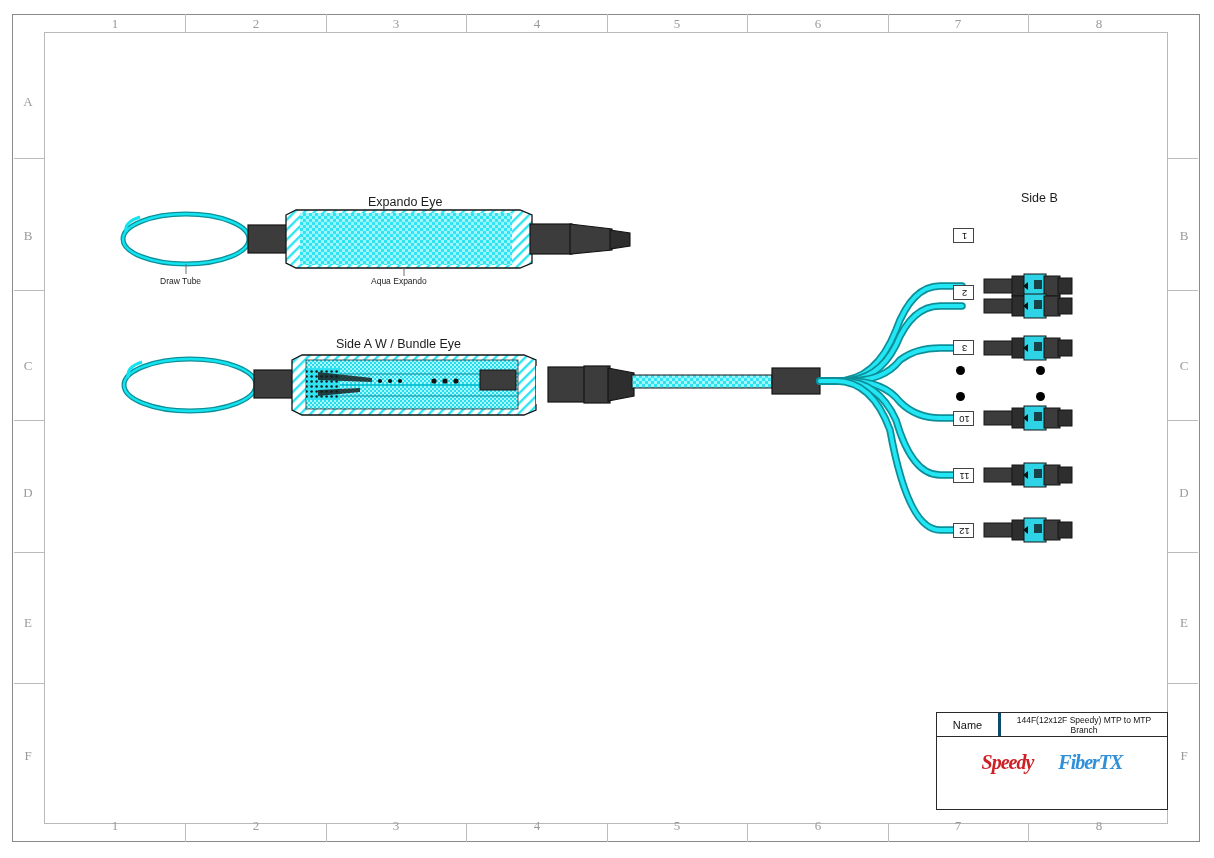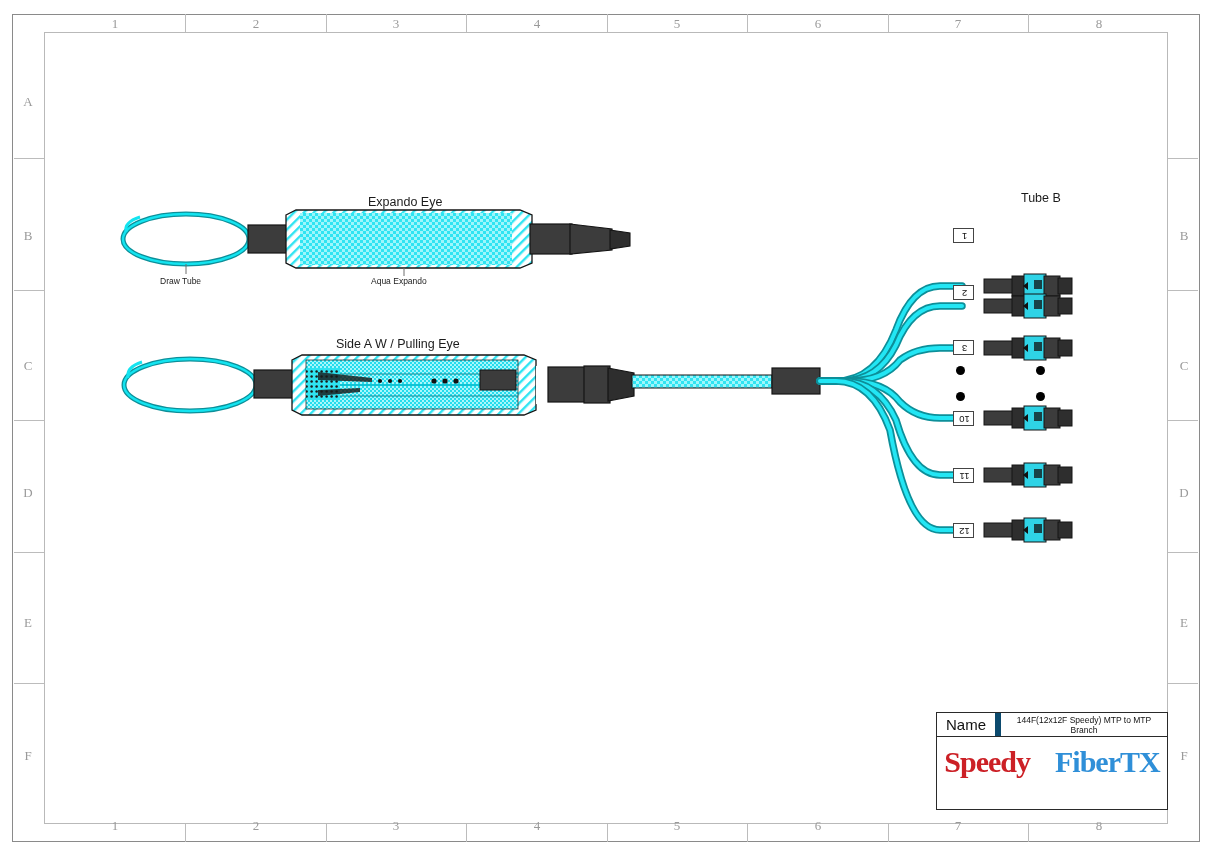--- a/index.html
+++ b/index.html
@@ -46,29 +46,29 @@
           font-style:normal;font-size:9.5px;color:#111;
           transform:rotate(180deg);font-family:"Liberation Sans",sans-serif;}
 
   
   .edot{position:absolute;width:9px;height:9px;border-radius:50%;background:#000;}
 
   
   #titleblock{position:absolute;left:936px;top:712px;width:232px;height:98px;
               border:1px solid #2a2a2a;box-sizing:border-box;background:#fff;}
   .tb-row{display:flex;height:24px;border-bottom:1px solid #2a2a2a;box-sizing:border-box;}
-  .tb-key{width:64px;border-right:6px solid #0c4a6e;box-sizing:border-box;
+  .tb-key{width:64px;border-right:3px solid #0c4a6e;box-sizing:border-box;
           display:flex;align-items:center;justify-content:center;
-          font-size:15px;color:#111;}
+          font-size:11px;color:#111;}
   .tb-val{flex:1;display:flex;align-items:center;justify-content:center;
           font-size:8.5px;color:#111;text-align:center;padding:0 2px;box-sizing:border-box;}
   .tb-val.mono{font-size:9.5px;letter-spacing:.1px;}
   #logo{height:49px;display:flex;align-items:center;justify-content:center;}
-  .logo-txt{font-family:"Liberation Serif",serif;font-weight:bold;
-            font-size:30px;letter-spacing:-1px;line-height:1;}
+  .logo-txt{font-family:"Liberation Serif",serif;font-style:italic;font-weight:bold;
+            font-size:20px;letter-spacing:-1px;line-height:1;}
   .logo-a{color:#cc2026;}
   .logo-b{color:#2f8fd8;margin-left:25px;}
 </style>
 </head>
 <body>
 
 <div id="sheet">
 
   <div class="outer-border"></div>
   <div class="inner-border"></div>
@@ -317,22 +317,22 @@
         <rect x="1058" y="522" width="14" height="16" fill="#2e2e2e" stroke="#141414" stroke-width="1"></rect>
         <path d="M1028 526 l-5 4 5 4 z" fill="#111"></path>
         <rect x="1034" y="524" width="8" height="9" fill="#111" opacity="0.75"></rect>
       </g>
     </g>
   </svg>
 
   <div class="lbl ttl" style="left:368px;top:195px">Expando Eye</div>
   <div class="lbl small" style="left:160px;top:276px">Draw Tube</div>
   <div class="lbl small" style="left:371px;top:276px">Aqua Expando</div>
-  <div class="lbl ttl" style="left:336px;top:337px">Side A W / Pulling Eye</div>
-  <div class="lbl ttl" style="left:1021px;top:191px">Tube B</div>
+  <div class="lbl ttl" style="left:336px;top:337px">Side A W / Bundle Eye</div>
+  <div class="lbl ttl" style="left:1021px;top:191px">Side B</div>
 
   <div class="btag" style="left:953px;top:228px">
       <i>1</i>
     </div>
   <div class="btag" style="left:953px;top:285px">
       <i>2</i>
     </div>
   <div class="btag" style="left:953px;top:340px">
       <i>3</i>
     </div>

